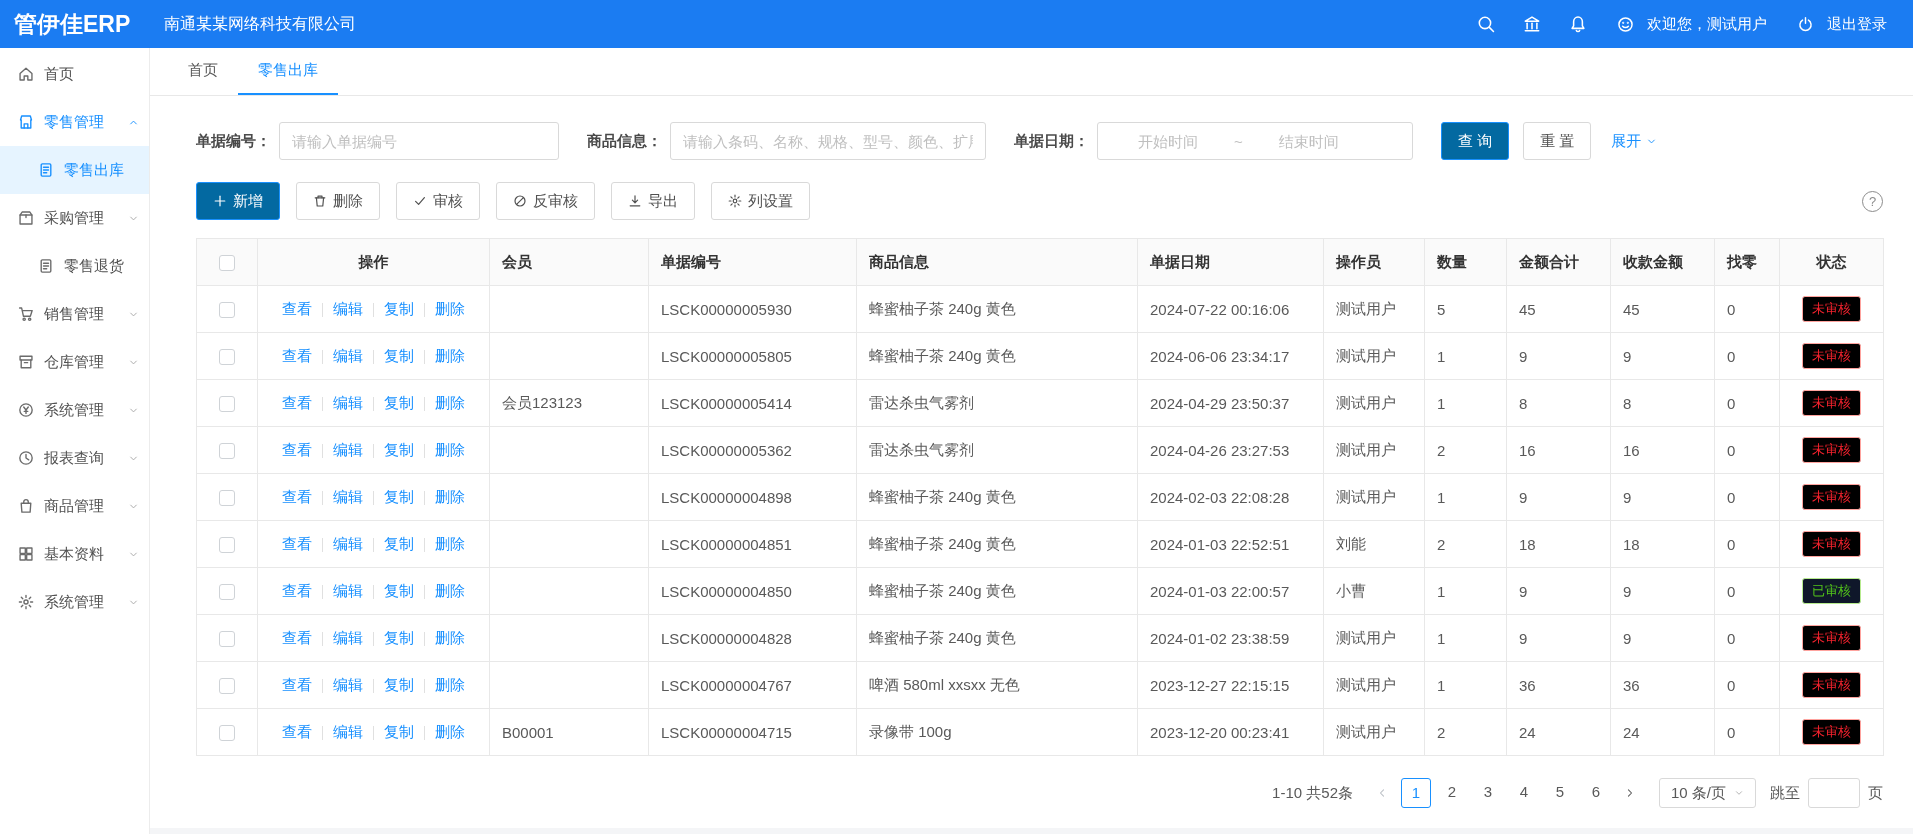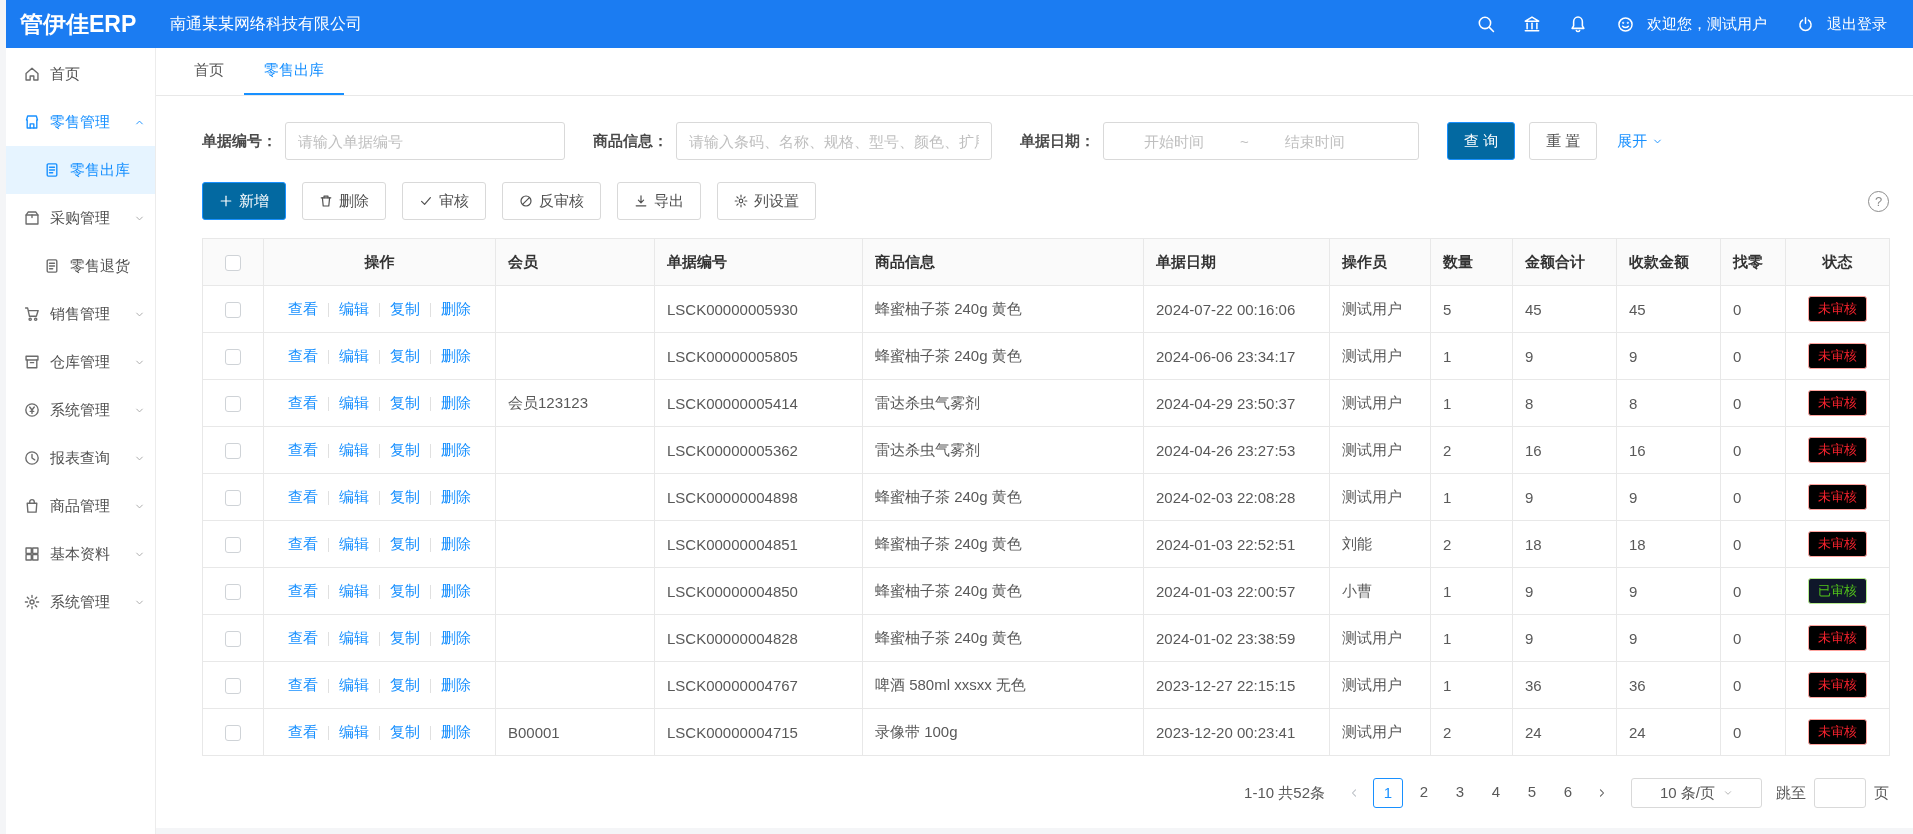--- a/index.html
+++ b/index.html
@@ -2,21 +2,21 @@
 <html><head>
 <meta charset="utf-8">
 <style>
   * { box-sizing: border-box; margin: 0; padding: 0; }
   html,body { width:1913px; height:834px; overflow:hidden; }
   body {
     font-family: "Liberation Sans", "DejaVu Sans", sans-serif;
     background:#f4f5f7; color:#333; font-size:15px;
   }
   :root { }
-  .app { display:flex; flex-direction:column; height:834px;margin-left:6px; }
+  .app { display:flex; flex-direction:column; height:834px; }
 
   
   .header { height:48px; background:#1b7cf2; display:flex; align-items:center; color:#fff; flex:none; }
   .logo { width:150px; font-size:23px; font-weight:bold; padding-left:14px; white-space:nowrap; }
   .company { font-size:16px; margin-left:14px; }
   .header-right { margin-left:auto; display:flex; align-items:center; padding-right:26px; font-size:15px; }
   .hicon { display:inline-flex; align-items:center; justify-content:center; font-size:18px; cursor:pointer; }
   .hicon svg { display:block; }
   .header-right > .hicon { margin-left:28px; }
   .h-group { display:flex; align-items:center; gap:13px; margin-left:30px; cursor:pointer; white-space:nowrap; }
@@ -83,21 +83,21 @@
   .badge-audited { color:#52c41a; background:#0f172a; border-color:#b7eb8f; }
 
   
   .pagination { display:flex; align-items:center; justify-content:flex-end; padding:22px 0 0; color:#595959; font-size:15px; }
   .pg-total { margin-right:14px; }
   .page-arrow { width:30px; height:30px; display:inline-flex; align-items:center; justify-content:center; color:#b9bec4; cursor:pointer; font-size:12px; }
   .page-arrow.next { color:#595959; }
   .page-numbers { display:inline-flex; gap:6px; margin:0 4px; }
   .page-btn { min-width:30px; height:30px; line-height:28px; text-align:center; border-radius:3px; cursor:pointer; color:#595959; padding:0 4px; }
   .page-btn.current { border:1px solid #1890ff; color:#1890ff; background:#fff; }
-  .page-size { height:30px; border:1px solid #d9d9d9; border-radius:3px; padding:0 28px; display:inline-flex; align-items:center; gap:8px; margin-left:14px; cursor:pointer; background:#fff; }
+  .page-size { height:30px; border:1px solid #d9d9d9; border-radius:3px; padding:0 11px; display:inline-flex; align-items:center; gap:8px; margin-left:14px; cursor:pointer; background:#fff; }
   .page-size .ps-chev { font-size:10px; color:#a8a8a8; display:inline-flex; }
   .jump-label { margin-left:14px; }
   .jump-input { width:52px; height:30px; border:1px solid #d9d9d9; border-radius:3px; margin:0 8px; outline:none; padding:0 6px; font-size:15px; }
   [data-icon] svg { display:block; }
 </style>
 </head>
 <body>
 
 <div class="app">
 

